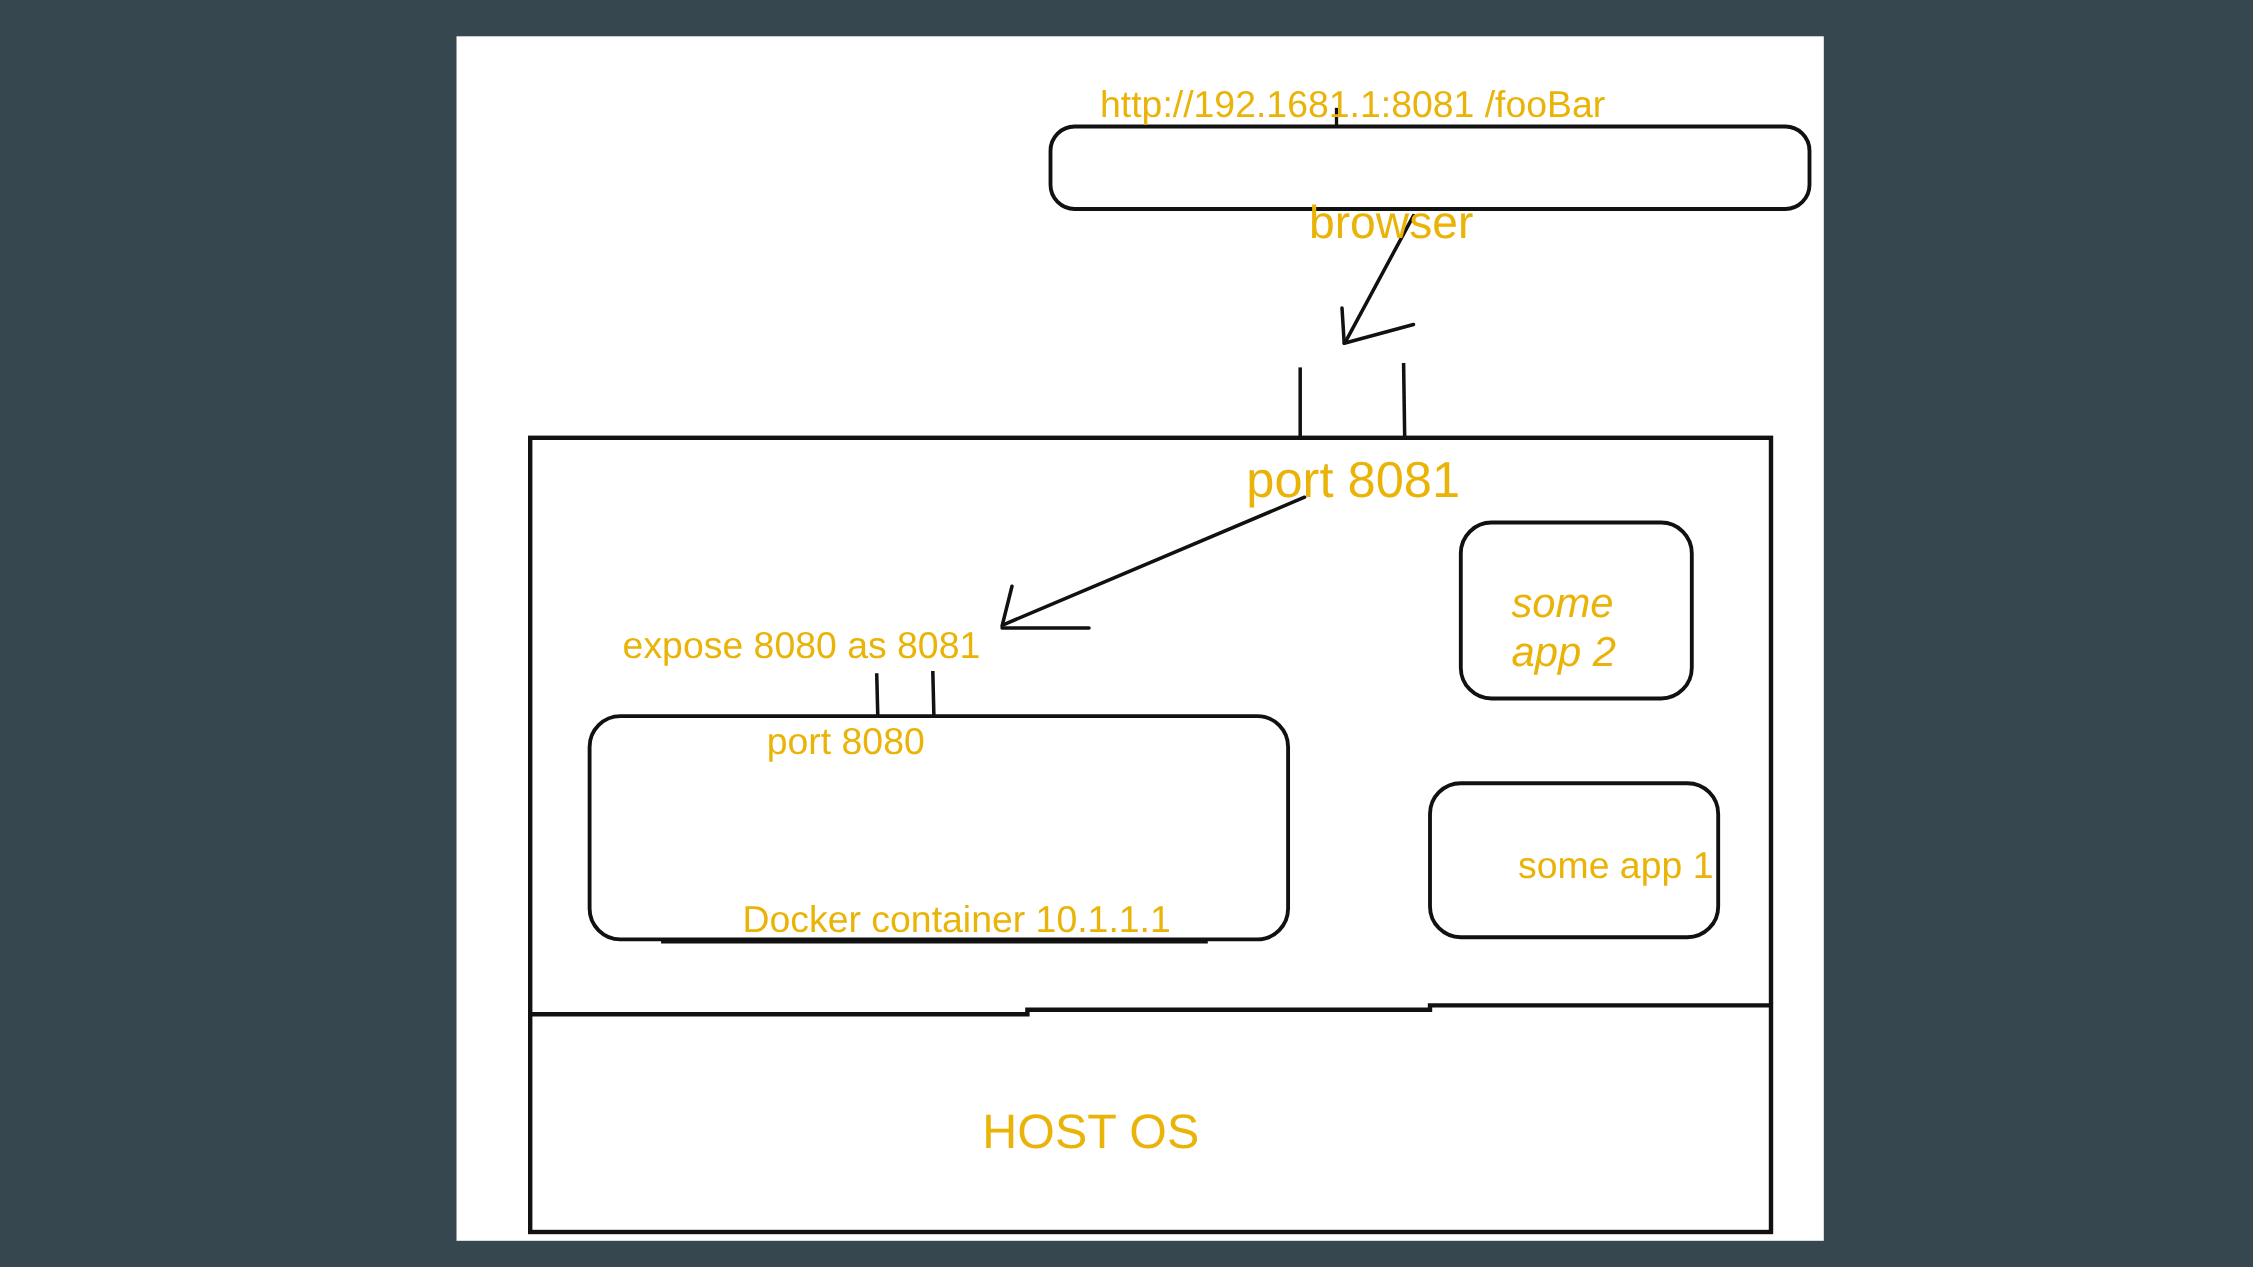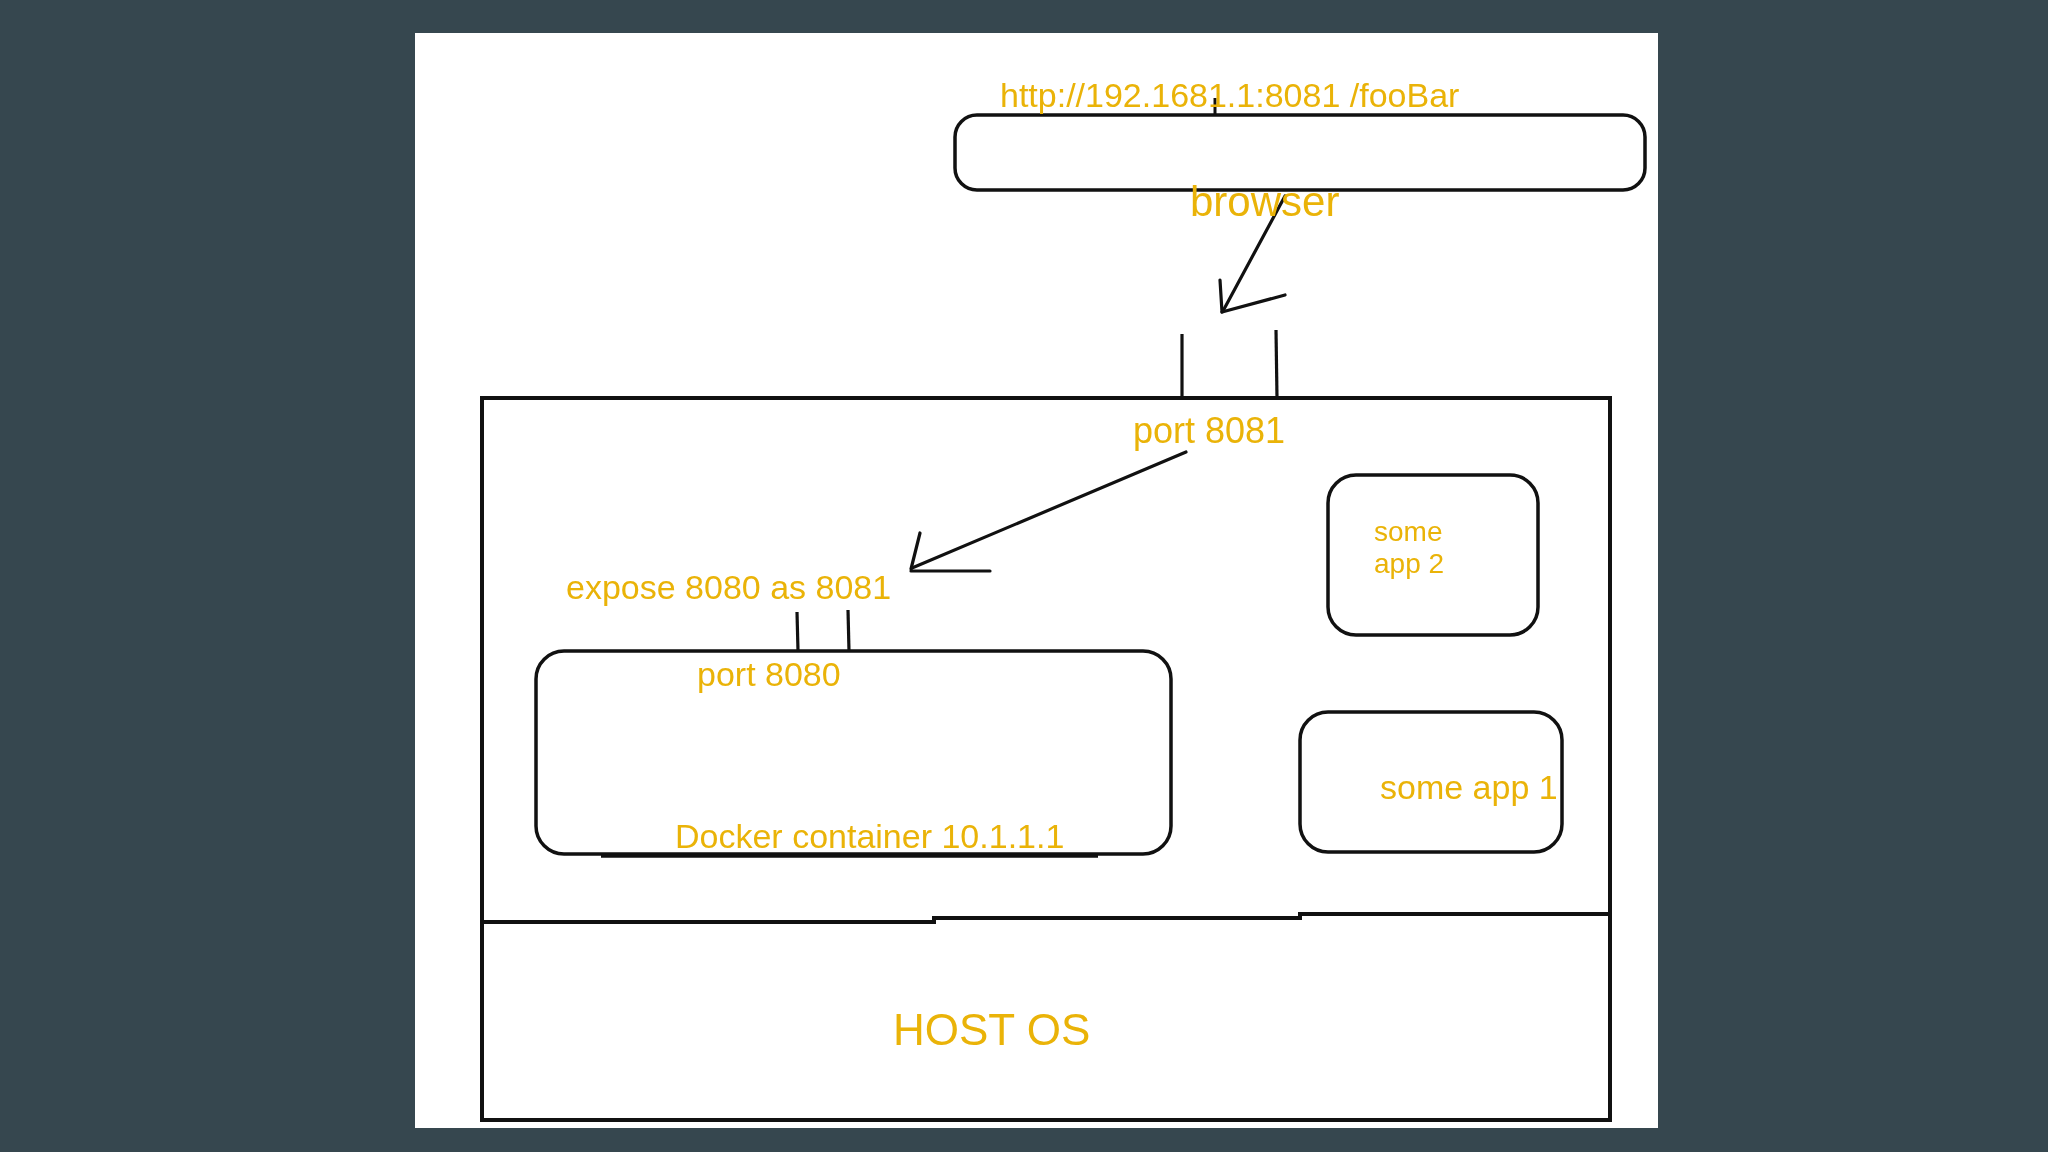--- a/index.html
+++ b/index.html
@@ -40,25 +40,25 @@
     position: absolute;
     color: #eab308;
     white-space: pre;
     font-family: "Liberation Sans", sans-serif;
     line-height: 1.15;
   }
   
   #url-label       { left: 1000px; top: 76px;  font-size: 34px; }
   #browser-label   { left: 1190px; top: 146px; font-size: 42px; margin-top: 32px; }
   #host-title      { left: 490px;  top: 342px; font-size: 44px; }
-  #port8081-label  { left: 1133px; top: 410px; font-size: 36px; }
+  #port8081-label  { left: 1133px; top: 410px; font-size: 46px; }
   #expose-label    { left: 566px;  top: 568px; font-size: 34px; }
   #port8080-label  { left: 697px;  top: 655px; font-size: 34px; }
   #container-label { left: 627px;  top: 817px; font-size: 34px; margin-left: 48px; }
-  #someapp2-label  { left: 1374px; top: 516px; font-size: 28px; }
+  #someapp2-label  { left: 1374px; top: 528px; font-size: 38px; font-style: italic; }
   #someapp1-label  { left: 1380px; top: 768px; font-size: 34px; }
   #hostos-label    { left: 893px;  top: 1005px; font-size: 44px; }
 </style>
 </head>
 <body>
 
 <div id="stage">
 
   <div id="canvas"></div>
 

